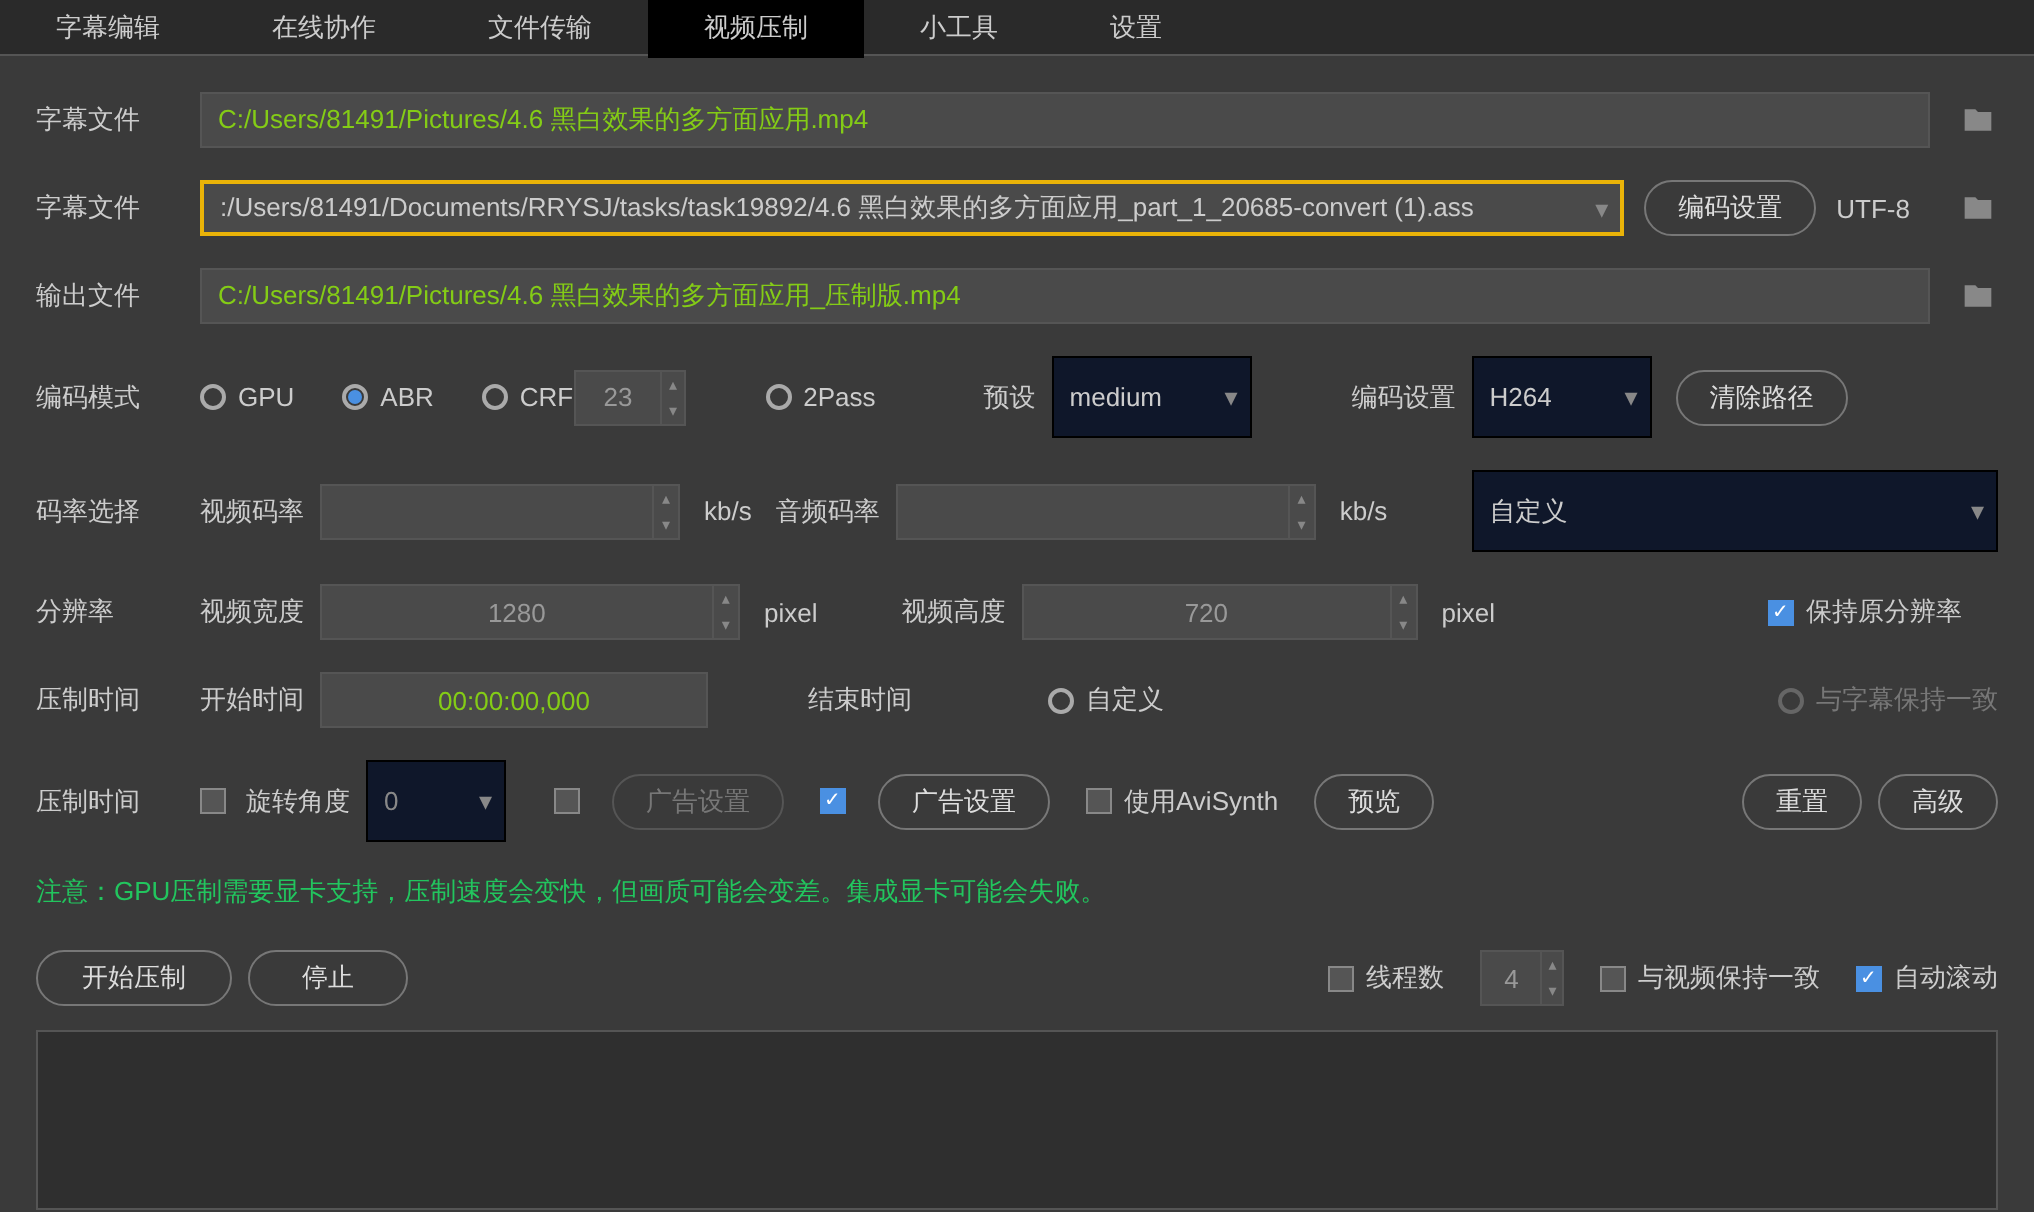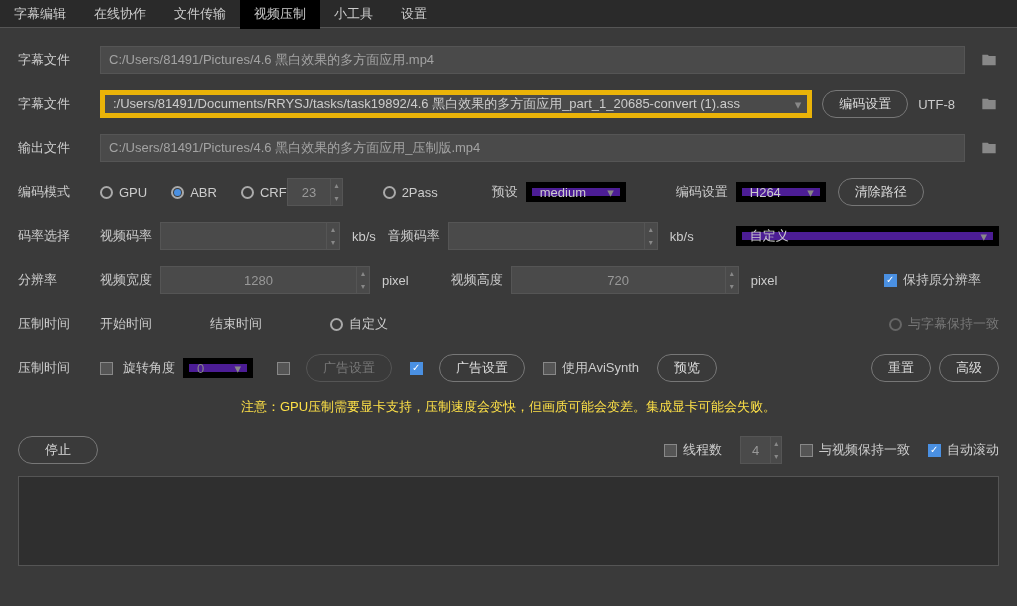--- a/index.html
+++ b/index.html
@@ -1,46 +1,46 @@
 <!DOCTYPE html>
 <html><head>
 <meta charset="utf-8">
 <style>
 *{box-sizing:border-box;margin:0;padding:0;font-family:"Microsoft YaHei",sans-serif;font-size:13px;color:#ccc}
 body{background:#3a3a3a;width:1017px;height:606px;overflow:hidden}
 .tabs{display:flex;background:#2a2a2a;height:28px;align-items:center;border-bottom:1px solid #555}
-.tab{padding:6px 14px;cursor:pointer;color:#ccc}
+.tab{padding:6px 28px;cursor:pointer;color:#ccc}
 .tab.active{background:#000000}
 .content{padding:18px 18px 6px 18px}
 .row{display:flex;align-items:center;margin-bottom:16px;min-height:28px}
 .label{width:62px;flex-shrink:0;color:#ccc}
 .sub-label{color:#ccc;margin-right:8px}
-.input-text{background:#4a4a4a;border:1px solid #555;height:28px;padding:0 8px;color:#a3a3a3;flex:1}
+.input-text{background:#4a4a4a;border:1px solid #555;height:28px;padding:0 8px;color:#84cc16;flex:1}
 .input-text::placeholder{color:#888}
 .btn{background:#3a3a3a;border:1px solid #777;border-radius:14px;height:28px;padding:0 16px;color:#ddd;cursor:pointer;flex-shrink:0}
 .folder-icon{width:20px;height:16px;margin-left:14px;cursor:pointer;flex-shrink:0}
 .folder-icon svg{width:100%;height:100%;fill:#888}
 .radio{-webkit-appearance:none;width:13px;height:13px;border:2px solid #aaa;border-radius:50%;margin-right:6px;position:relative;cursor:pointer;flex-shrink:0}
 .radio:checked::after{content:"";position:absolute;width:7px;height:7px;background:#4a90e2;border-radius:50%;top:1px;left:1px}
 .radio.white:checked::after{background:#fff}
 .radio.disabled{border-color:#666}
 .checkbox{-webkit-appearance:none;width:13px;height:13px;border:1px solid #888;background:#555;margin-right:6px;cursor:pointer;flex-shrink:0;position:relative}
 .checkbox:checked{background:#4a90e2;border-color:#4a90e2}
 .checkbox:checked::after{content:"✓";position:absolute;color:#fff;font-size:10px;left:1px;top:-1px}
 .spinner{display:flex;background:#4a4a4a;border:1px solid #555;height:28px;align-items:center}
 .spinner-input{background:transparent;border:none;text-align:center;color:#999;width:100%;outline:none}
 .spinner-arrows{display:flex;flex-direction:column;width:14px;border-left:1px solid #555}
 .spinner-arrows span{height:13px;font-size:8px;text-align:center;line-height:13px;cursor:pointer;color:#888}
-.select{background:#4c1d95;border:6px solid #000000;height:20px;padding:0 22px 0 8px;color:#ccc;position:relative;cursor:pointer;display:flex;align-items:center}
+.select{background:#0f172a;border:1px solid #000000;height:41px;padding:0 22px 0 8px;color:#ccc;position:relative;cursor:pointer;display:flex;align-items:center}
 .select::after{content:"▾";position:absolute;right:6px;color:#888}
 .gap{width:20px;flex-shrink:0}
 .unit{margin:0 12px;flex-shrink:0}
-.subtitle-path{flex:1;background:#4a4a4a;border:5px solid #eab308;height:28px;padding:0 22px 0 8px;color:#ccc;display:flex;align-items:center;position:relative;overflow:hidden;white-space:nowrap}
+.subtitle-path{flex:1;background:#4a4a4a;border:2px solid #eab308;height:28px;padding:0 22px 0 8px;color:#ccc;display:flex;align-items:center;position:relative;overflow:hidden;white-space:nowrap}
 .subtitle-path::after{content:"▾";position:absolute;right:6px;color:#888;background:#4a4a4a;padding-left:4px}
-.note{text-align:center;color:#fde047;margin:8px 0 14px}
+.note{text-align:left;color:#22c55e;margin:8px 0 14px}
 .action-row{display:flex;align-items:center;padding:0 18px;margin-bottom:12px}
 .spacer{flex:1}
 .log-area{margin:0 18px;height:90px;background:#2f2f2f;border:1px solid #555}
 .radio-label{margin-right:24px;display:flex;align-items:center;cursor:pointer}
 .check-label{display:flex;align-items:center;margin-right:18px;cursor:pointer}
 .disabled-text{color:#777}
 </style>
 </head>
 <body>
 
@@ -153,39 +153,40 @@
   <div class="spinner" style="width:210px">
         <input class="spinner-input" value="1280" style="">
         <div class="spinner-arrows">
           <span>▴</span>
           <span>▾</span>
         </div>
       </div>
   <span class="unit">pixel</span>
   <div style="width:30px"></div>
   <span class="sub-label">视频高度</span>
-  <div class="spinner" style="width:228px">
+  <div class="spinner" style="width:198px">
         <input class="spinner-input" value="720" style="">
         <div class="spinner-arrows">
           <span>▴</span>
           <span>▾</span>
         </div>
       </div>
   <span class="unit">pixel</span>
   <div class="spacer"></div>
   <label class="check-label">
         <input type="checkbox" class="checkbox" checked="" style="">
         <span>保持原分辨率</span>
       </label>
 </div>
 
 <div class="row">
   <span class="label">压制时间</span>
   <div class="gap"></div>
   <span class="sub-label">开始时间</span>
+  <input class="input-text" style="flex: 0 0 120px; text-align: center;" value="00:00:00,000">
   <div style="width:50px"></div>
   <span class="sub-label">结束时间</span>
   <div style="width:60px"></div>
   <label class="radio-label">
         <input type="radio" class="radio white" name="tm" style="">
         <span>自定义</span>
       </label>
   <div class="spacer"></div>
   <label class="radio-label" style="margin-right:0">
         <input type="radio" class="radio disabled" name="tm" disabled="" style="">
@@ -215,20 +216,21 @@
   <button class="btn">预览</button>
   <div class="spacer"></div>
   <button class="btn" style="margin-right:8px">重置</button>
   <button class="btn">高级</button>
 </div>
 
 <div class="note">注意：GPU压制需要显卡支持，压制速度会变快，但画质可能会变差。集成显卡可能会失败。</div>
 </div>
 
 <div class="action-row">
+  <button class="btn" style="margin-right:8px;padding:0 22px">开始压制</button>
   <button class="btn" style="padding:0 26px">停止</button>
   <div class="spacer"></div>
   <label class="check-label">
       <input type="checkbox" class="checkbox" style="">
       <span>线程数</span>
     </label>
   <div class="spinner" style="width:42px;margin-right:18px">
       <input class="spinner-input" value="4" style="">
       <div class="spinner-arrows">
         <span>▴</span>

